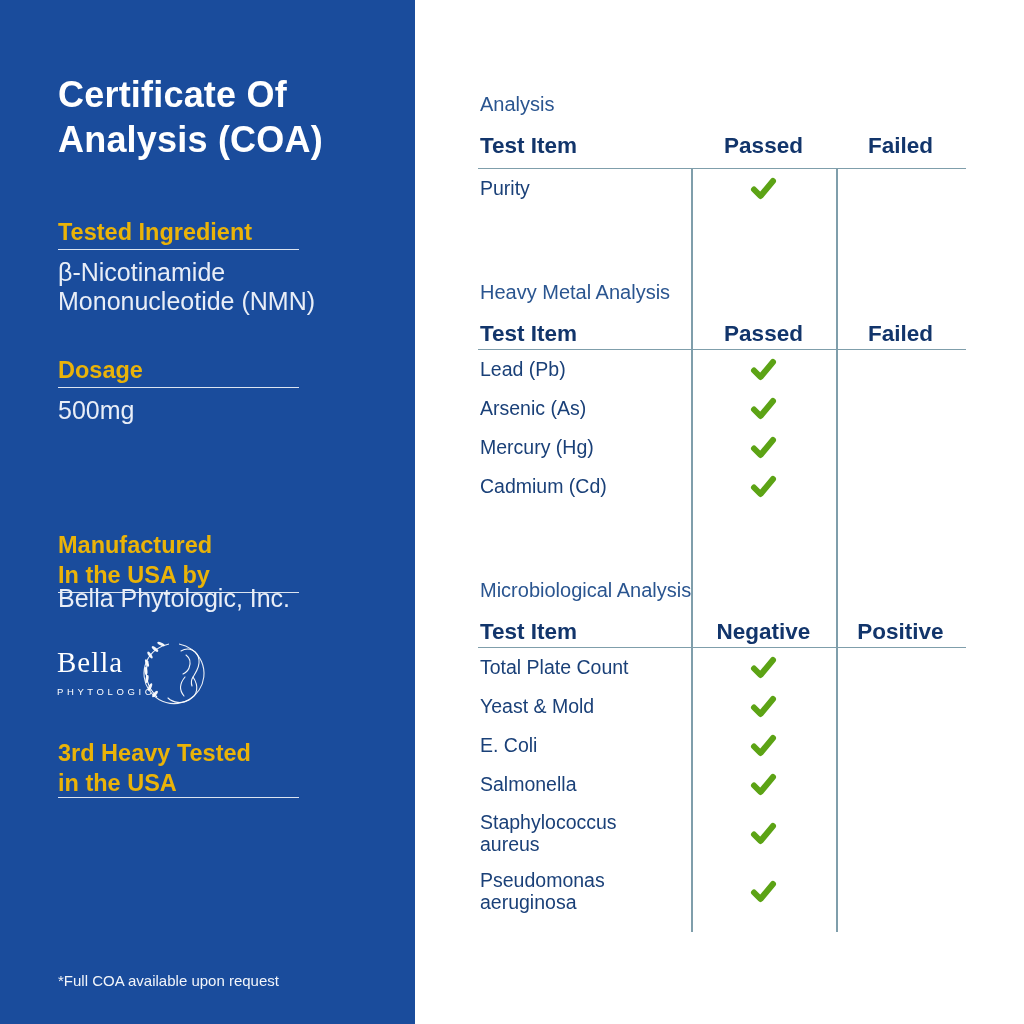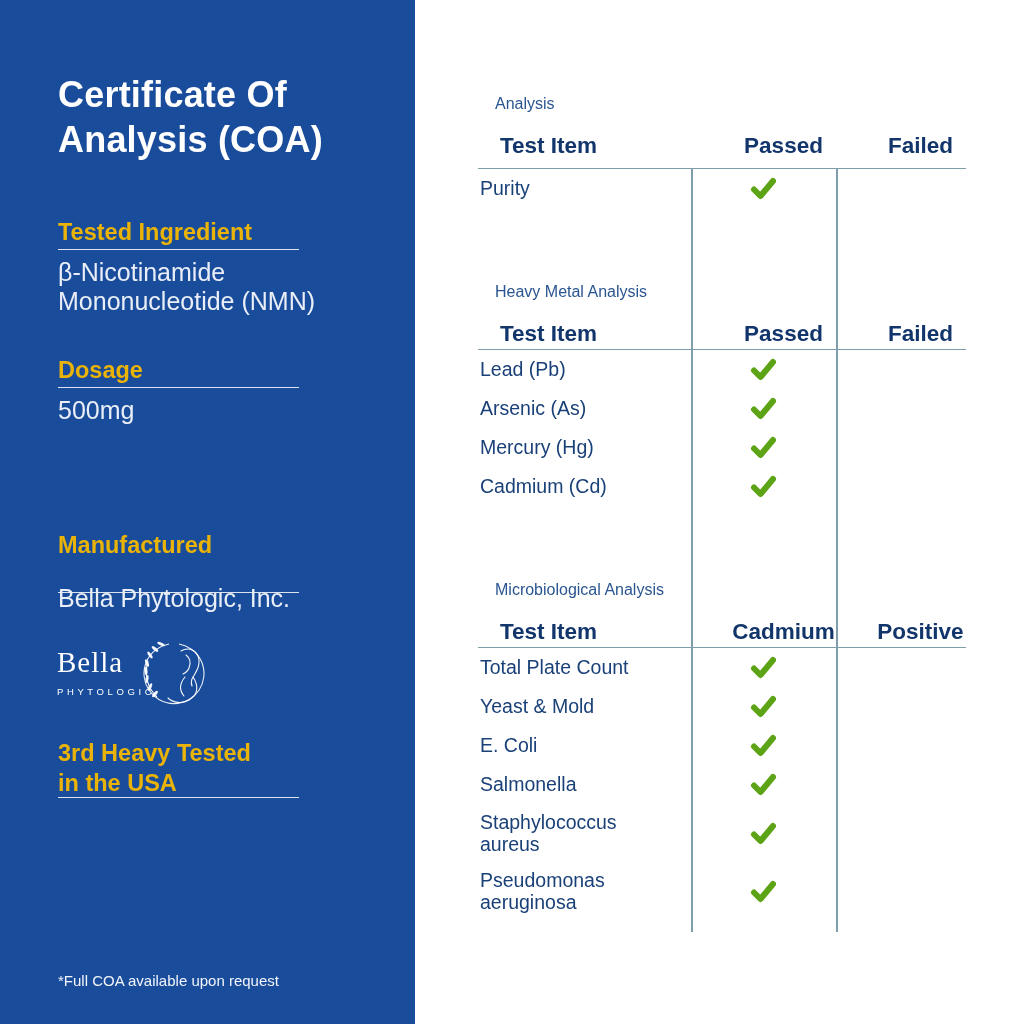--- a/index.html
+++ b/index.html
@@ -34,22 +34,22 @@
   .logo-sub{font-size:9.5px;letter-spacing:3.6px;color:#ffffff;margin-top:3px;}
   .logo-emblem{position:absolute;left:84px;top:-2px;}
 
   
   .vline{position:absolute;top:168px;width:1.5px;height:764px;background:var(--line);}
   .vline.v1{left:691px;}
   .vline.v2{left:836px;}
 
   .coa-table{position:absolute;left:478px;width:488px;}
   .t0{top:93px;} .t1{top:281px;} .t2{top:579px;}
-  .tlabel{font-size:16px;line-height:22px;color:var(--label);padding-left:2px;margin-left:15px;}
-  .thead{display:grid;grid-template-columns:213px 145px 129px;margin-top:16px;margin-left:20px;}
+  .tlabel{font-size:20px;line-height:22px;color:var(--label);padding-left:2px;}
+  .thead{display:grid;grid-template-columns:213px 145px 129px;margin-top:16px;}
   .th{font-size:22.5px;font-weight:bold;line-height:30px;color:var(--navy);text-align:center;}
   .th.item{text-align:left;padding-left:2px;}
   .t0 .hline{margin-top:7px;}
   .hline{border-top:1.5px solid var(--line);width:488px;}
   .rows{padding-top:0;}
   .row{display:grid;grid-template-columns:213px 145px 129px;min-height:39px;align-items:center;}
   .row.tall{min-height:58px;}
   .cell.item{padding-left:2px;font-size:19.5px;line-height:21px;color:var(--rowtext);
     display:flex;flex-direction:column;gap:1px;}
   .cell.mark{display:flex;justify-content:center;align-items:center;height:100%;}
@@ -72,20 +72,21 @@
       <span>β-Nicotinamide</span>
       <span>Mononucleotide (NMN)</span>
     </div>
 
     <div class="sb-abs sb-h" style="top:355px">Dosage</div>
     <div class="sb-rule" style="top:387px"></div>
     <div class="sb-abs sb-body" style="top:396px">500mg</div>
 
     <div class="sb-abs sb-h" style="top:530px">
       <span>Manufactured</span>
+      <span>In the USA by</span>
     </div>
     <div class="sb-rule" style="top:592px"></div>
     <div class="sb-abs sb-body" style="top:584px">Bella Phytologic, Inc.</div>
 
     <div class="logo">
       <div class="logo-brand">Bella</div>
       <div class="logo-sub">PHYTOLOGIC</div>
       <svg class="logo-emblem" width="66" height="66" viewBox="0 0 66 66" fill="none">
         <path d="M38 5 A30 30 0 1 1 28 5" stroke="#ffffff" stroke-width="1.1" fill="none" opacity=".9"></path>
         <path d="M16 58 C6 48 3 36 7 22" stroke="#ffffff" stroke-width="1.1" fill="none"></path>
@@ -197,21 +198,21 @@
             </div>
             <div class="cell mark"></div>
           </div>
         </div>
     </section>
 
     <section class="coa-table t2">
       <div class="tlabel">Microbiological Analysis</div>
       <div class="thead">
         <div class="th item">Test Item</div>
-        <div class="th">Cadmium</div>
+        <div class="th">Negative</div>
         <div class="th">Positive</div>
       </div>
       <div class="hline"></div>
       <div class="rows">
           <div class="row">
             <div class="cell item">
               <span>Total Plate Count</span>
             </div>
             <div class="cell mark">
               <svg width="27" height="23" viewBox="0 0 27 23">

